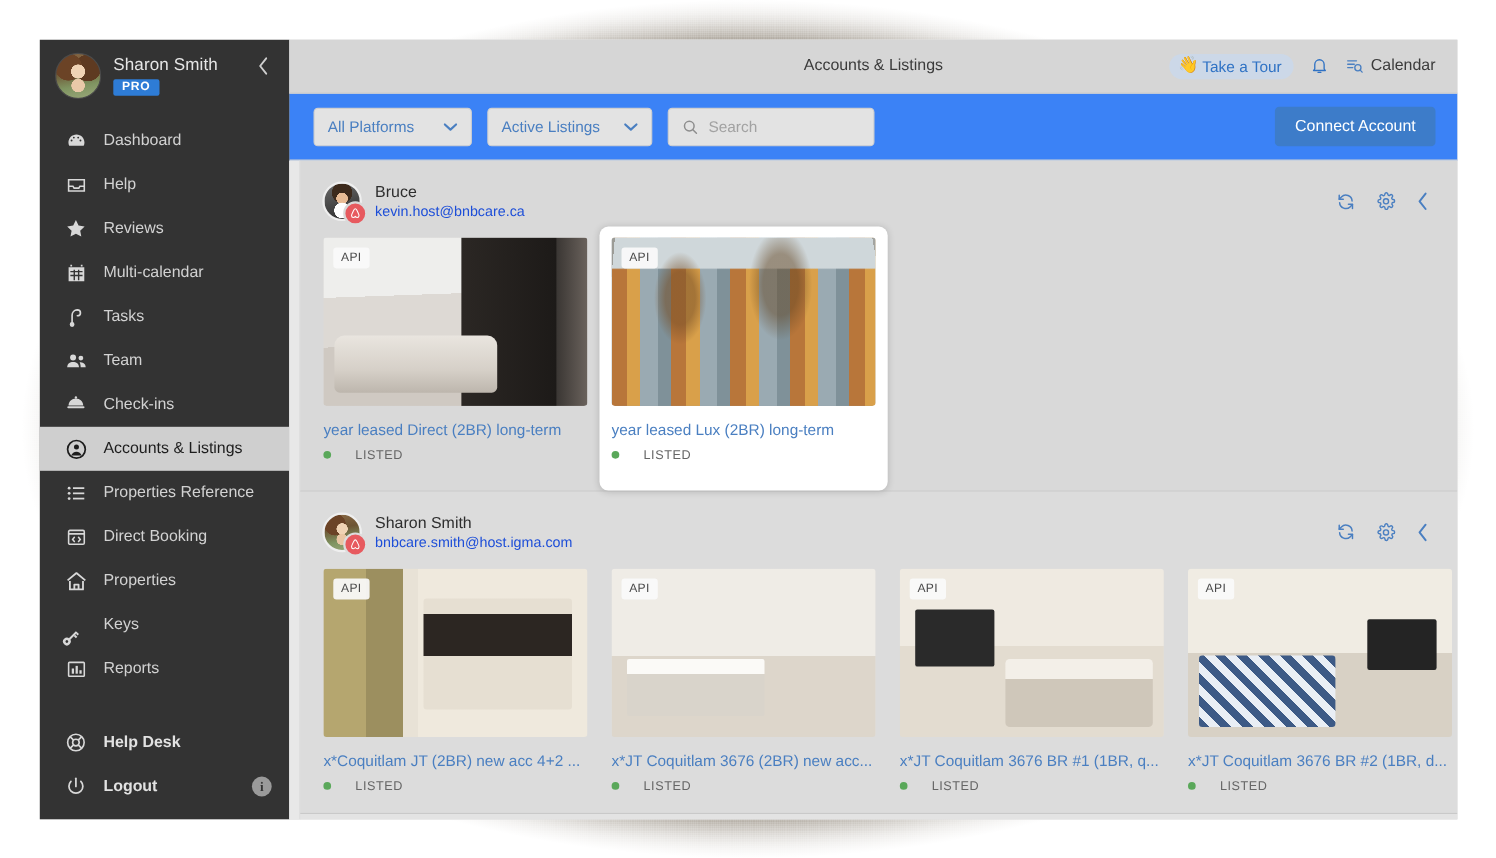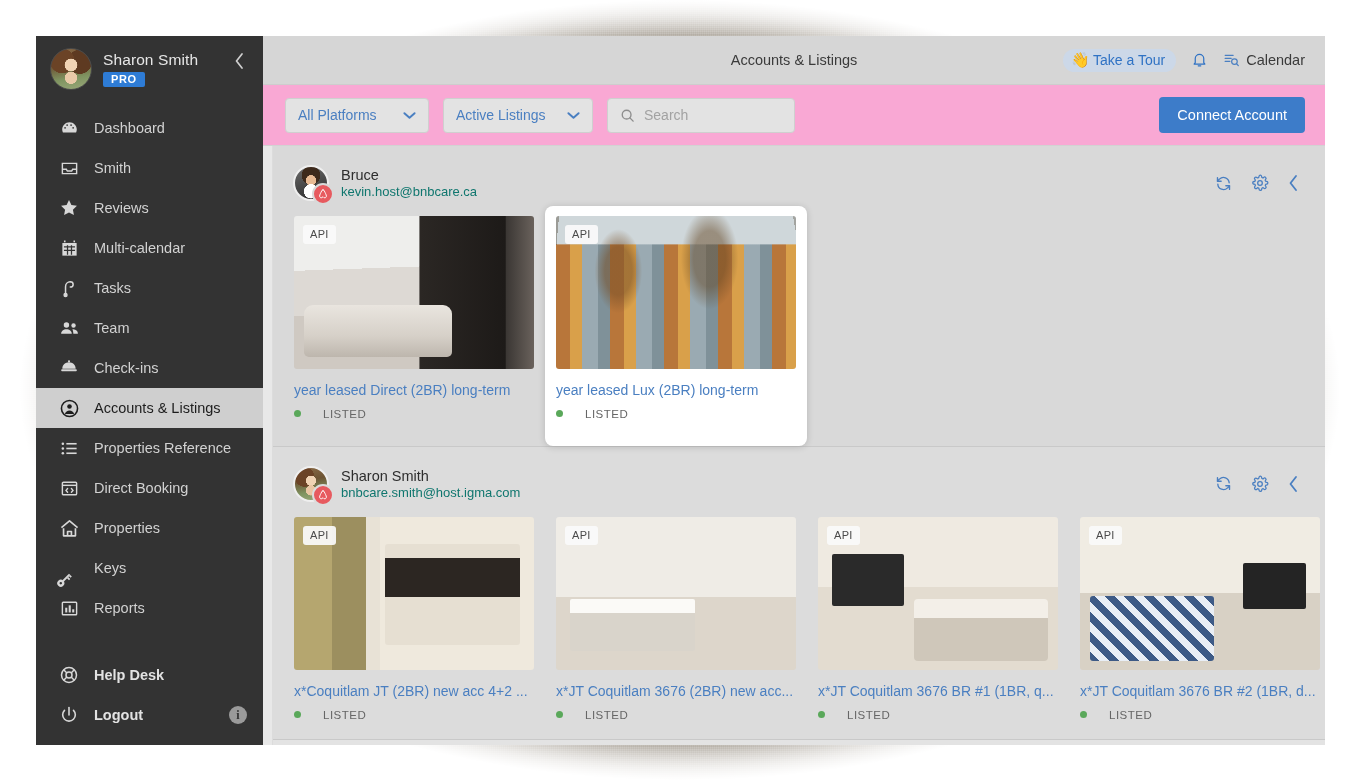--- a/index.html
+++ b/index.html
@@ -108,21 +108,21 @@
   }
   .tour-pill {
     display: flex; align-items: center; gap: 3px;
     background: #ccd8e8; border-radius: 14px; padding: 3px 11px 4px 8px;
     color: #2f72c4; font-size: 14px; cursor: pointer;
   }
   .bell { color: #2f72c4; cursor: pointer; display: flex; }
   .cal-link { display: flex; align-items: center; gap: 6px; color: #3b3b3b; font-size: 14.5px; cursor: pointer; }
 
   #filterbar {
-    height: 61px; flex: 0 0 61px; background: #f9a8d4;
+    height: 61px; flex: 0 0 61px; background: #3b82f6;
     display: flex; align-items: center; padding: 0 20px 0 22px; gap: 14px;
     border-bottom: 1px solid #d2d2d2;
   }
   .select-box {
     height: 35px; border: 1px solid #cfcfcf; background: #e3e3e3;
     border-radius: 4px; display: flex; align-items: center;
     padding: 0 12px; gap: 14px; color: #4a7fc1; font-size: 14px; cursor: pointer;
   }
   .select-box .lbl { white-space: nowrap; }
   .select-box .chev { color: #4a7fc1; display: flex; margin-left: auto; }
@@ -176,21 +176,21 @@
   }
   .abnb-badge {
     position: absolute; right: -5px; bottom: -4px;
     width: 22px; height: 22px; border-radius: 50%;
     background: #e75a5f; display: flex; align-items: center; justify-content: center;
     border: 2px solid #d9d9d9;
   }
   .account.second .abnb-badge { border-color: #dcdcdc; }
   .acct-txt { display: flex; flex-direction: column; gap: 1px; }
   .acct-name { font-size: 14.5px; color: #2e2e2e; }
-  .acct-mail { font-size: 13px; color: #0f766e; }
+  .acct-mail { font-size: 13px; color: #1d4ed8; }
   .acct-actions { margin-left: auto; display: flex; align-items: center; gap: 19px; color: #4a7fc1; }
   .acct-actions > span { cursor: pointer; display: flex; }
 
   .cards {
     display: flex; gap: 0; padding: 0 10px 0 10px; align-items: flex-start;
   }
   .card {
     width: 262px; flex: 0 0 262px; padding: 10px 11px 18px 11px;
     border-radius: 8px; cursor: pointer;
   }
@@ -329,21 +329,21 @@
         <span>Dashboard</span>
       </div>
 
       <div class="nav-item">
         <span class="ic">
           <svg width="19" height="19" viewBox="0 0 24 24" fill="none" stroke="currentColor" stroke-width="1.8">
               <path d="M3 5.5h18v13H3z"></path>
               <path d="M3 13h5l1.3 2.2h5.4L16 13h5"></path>
             </svg>
         </span>
-        <span>Smith</span>
+        <span>Help</span>
       </div>
 
       <div class="nav-item">
         <span class="ic">
           <svg width="20" height="20" viewBox="0 0 24 24" fill="currentColor">
               <path d="M12 2.5l2.9 6 6.6.9-4.8 4.6 1.2 6.5L12 17.4 6.1 20.5l1.2-6.5L2.5 9.4l6.6-.9z"></path>
             </svg>
         </span>
         <span>Reviews</span>
       </div>

